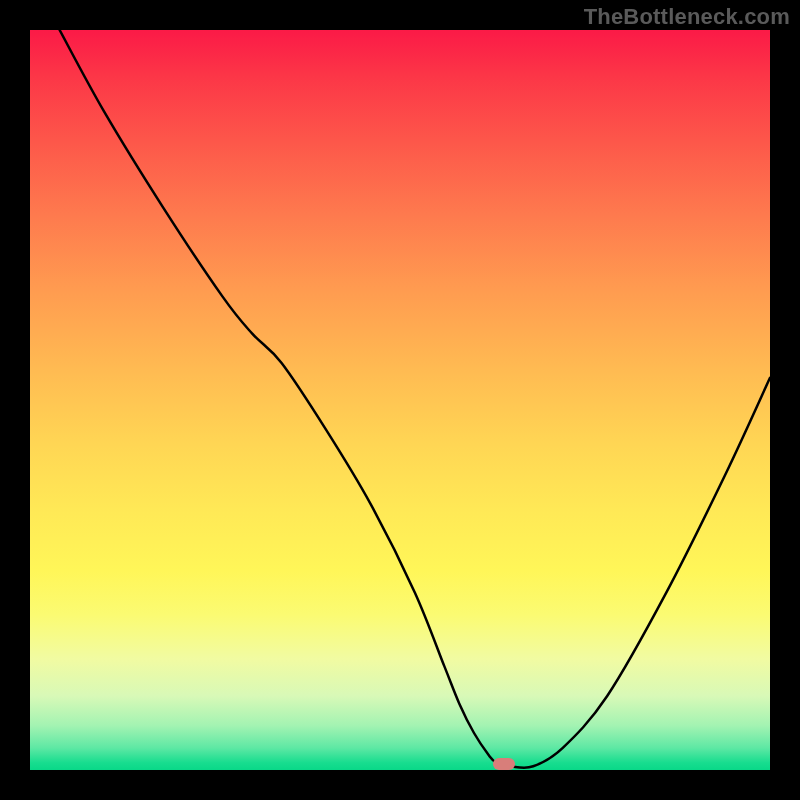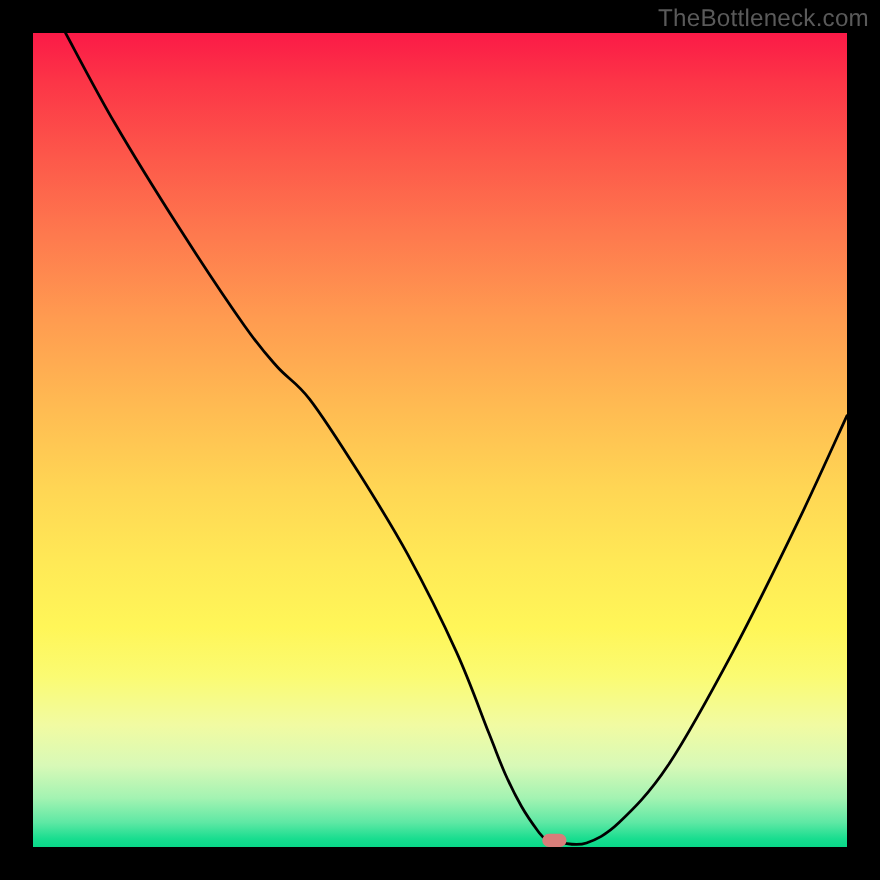--- a/index.html
+++ b/index.html
@@ -16,21 +16,21 @@
     width: 800px;
     height: 800px;
     background: #000;
   }
   .watermark {
     position: absolute;
     top: 4px;
     right: 10px;
     color: #5a5a5a;
     font-size: 22px;
-    font-weight: 400;
+    font-weight: 700;
     letter-spacing: 0.2px;
     user-select: none;
   }
   .plot-area {
     position: absolute;
     left: 30px;
     top: 30px;
     width: 740px;
     height: 740px;
     overflow: hidden;

